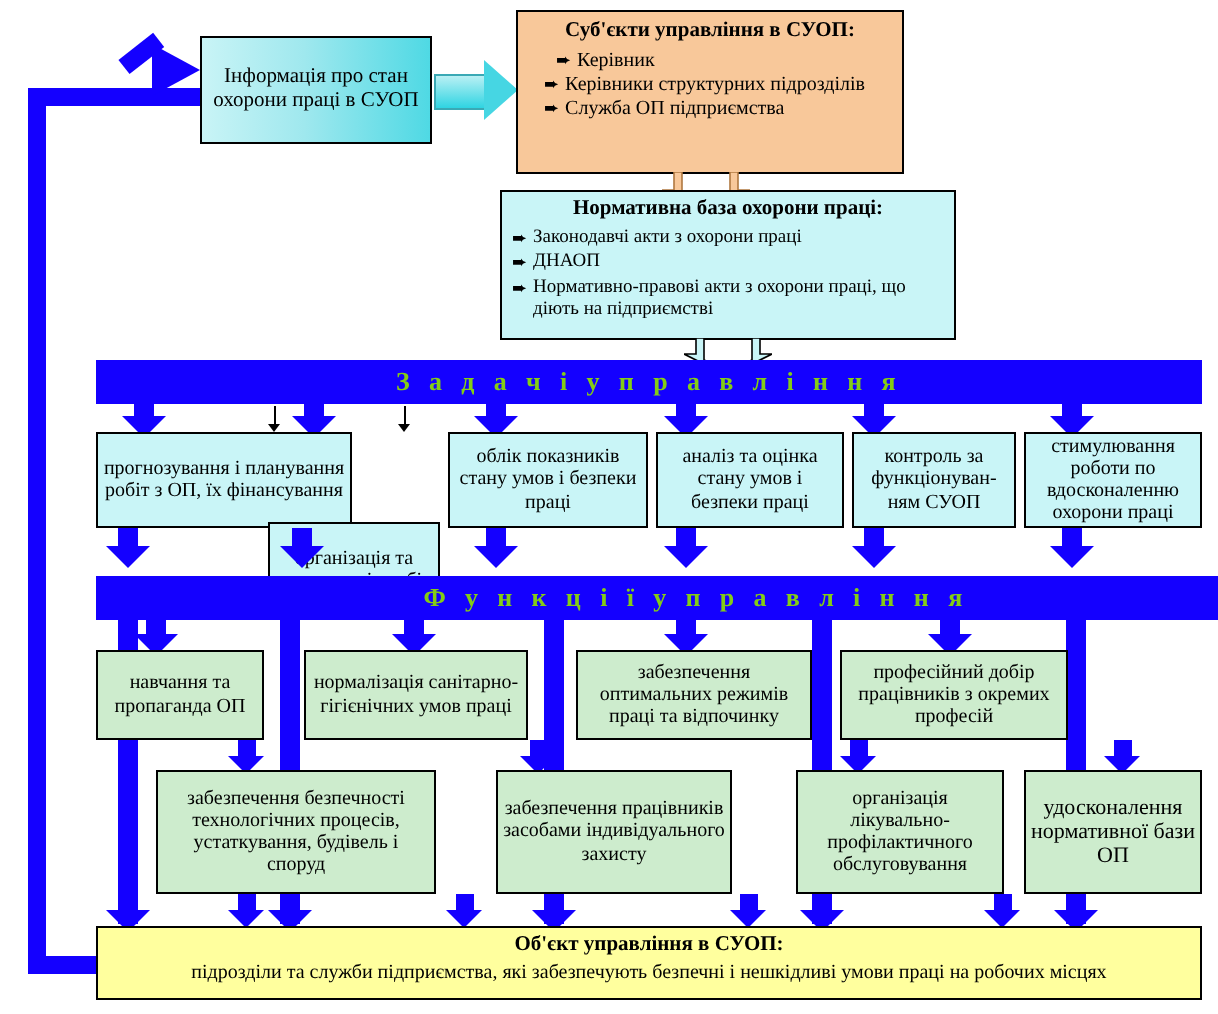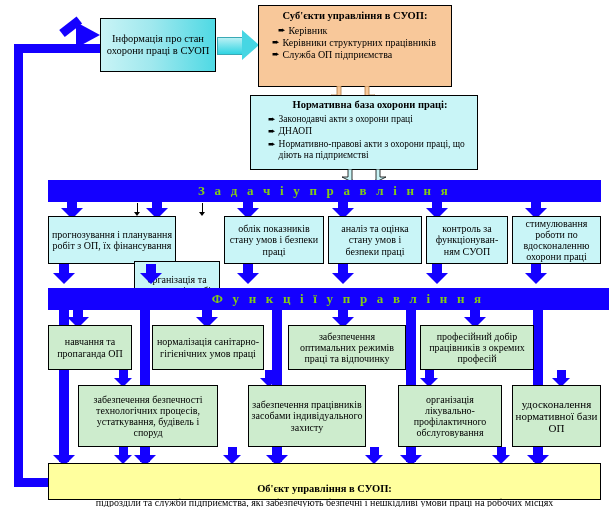--- a/index.html
+++ b/index.html
@@ -71,34 +71,34 @@
 
   <div class="box orange" style="left:258px;top:5px;width:194px;height:82px;font-size:10px;
               display:block;padding:4px 5px 0 5px;text-align:left;">
     <div style="text-align:center;font-weight:bold;font-size:10.5px;">Суб'єкти управління в СУОП:</div>
     <div style="display:flex;gap:3px;margin-top:3px;margin-left:14px;">
       <span style="font-size:9px;">➨</span>
       <span>Керівник</span>
     </div>
     <div style="display:flex;gap:3px;margin-top:1px;margin-left:8px;">
       <span style="font-size:9px;">➨</span>
-      <span style="line-height:1.15;">Керівники структурних працівників</span>
+      <span style="line-height:1.15;">Керівники структурних підрозділів</span>
     </div>
     <div style="display:flex;gap:3px;margin-top:1px;margin-left:8px;">
       <span style="font-size:9px;">➨</span>
       <span>Служба ОП підприємства</span>
     </div>
   </div>
 
   <svg style="position:absolute;left:331px;top:86px;" width="44" height="22" viewBox="0 0 44 22">
     <path d="M6,0 L6,9 L0,9 L22,21 L44,9 L38,9 L38,0 L34,0 L34,12 L22,18 L10,12 L10,0 Z" fill="#f8c89a" stroke="#b07840" stroke-width="0.8"></path>
   </svg>
 
   <div class="box cyanpale" style="left:250px;top:95px;width:228px;height:75px;font-size:9.5px;
-              display:block;padding:3px 5px 0 17px;text-align:left;">
+              display:block;padding:3px 5px 0 5px;text-align:left;">
     <div style="text-align:center;font-weight:bold;font-size:10.5px;">Нормативна база охорони праці:</div>
     <div style="display:flex;gap:3px;margin-top:3px;">
       <span style="font-size:9px;">➨</span>
       <span>Законодавчі акти з охорони праці</span>
     </div>
     <div style="display:flex;gap:3px;margin-top:2px;">
       <span style="font-size:9px;">➨</span>
       <span>ДНАОП</span>
     </div>
     <div style="display:flex;gap:3px;margin-top:2px;">
@@ -227,18 +227,18 @@
   <div class="tri-s" style="left:365px;top:455px;"></div>
   <div class="vbar" style="left:497px;top:447px;width:9px;height:10px;"></div>
   <div class="tri-s" style="left:492px;top:455px;"></div>
 
   <div class="tri" style="left:53px;top:455px;"></div>
   <div class="tri" style="left:134px;top:455px;"></div>
   <div class="tri" style="left:266px;top:455px;"></div>
   <div class="tri" style="left:400px;top:455px;"></div>
   <div class="tri" style="left:527px;top:455px;"></div>
 
-  <div class="box yellow" style="left:48px;top:463px;width:553px;height:37px;display:block;padding-top:19px;">
+  <div class="box yellow" style="left:48px;top:463px;width:553px;height:37px;display:block;padding-top:3px;">
     <div style="text-align:center;font-weight:bold;font-size:10.5px;">Об'єкт управління в СУОП:</div>
     <div style="text-align:center;font-size:10px;margin-top:2px;">підрозділи та служби підприємства, які забезпечують безпечні і нешкідливі умови праці на робочих місцях</div>
   </div>
 
 </div>
 
 </body></html>

